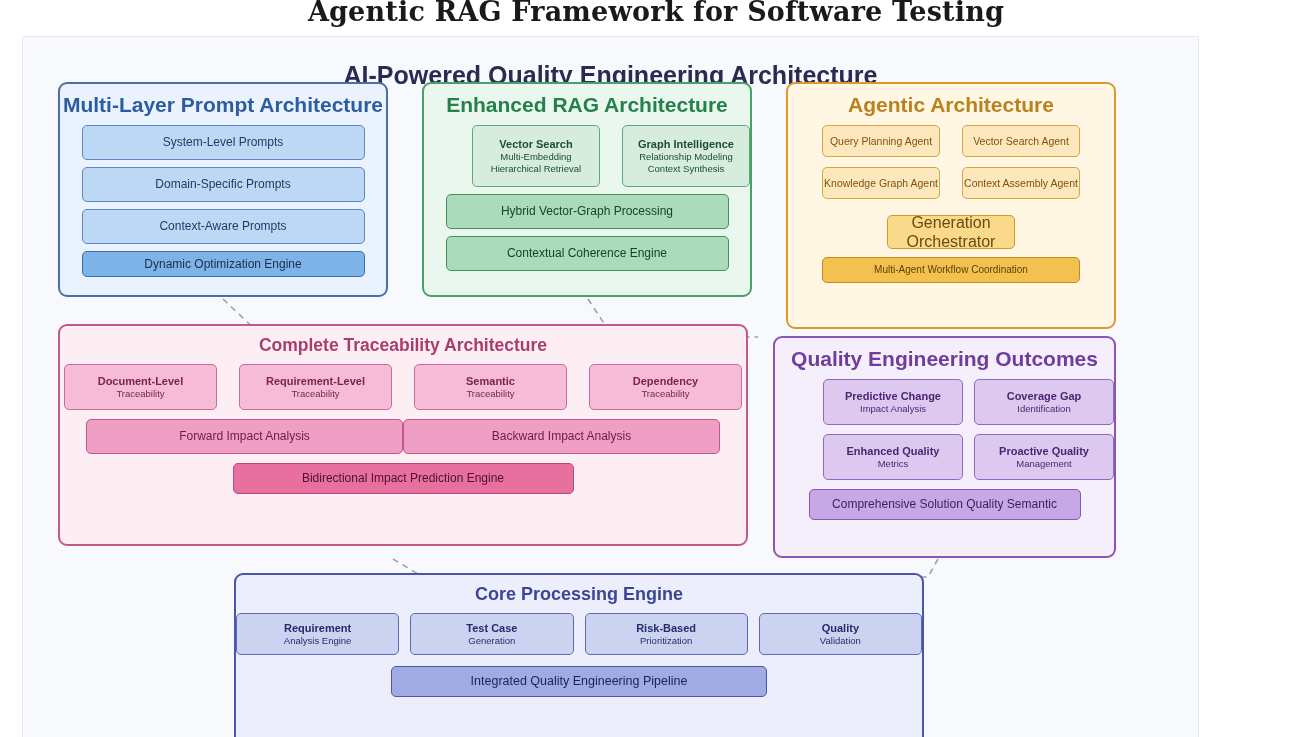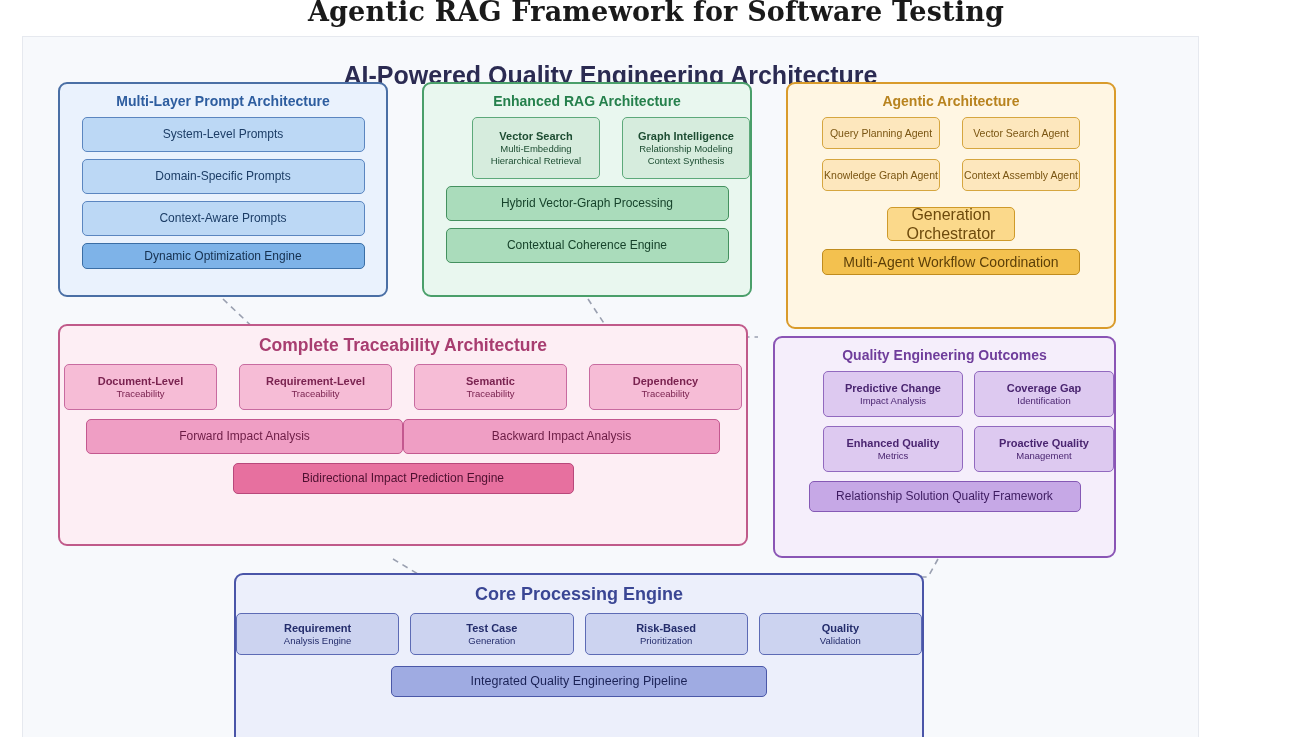--- a/index.html
+++ b/index.html
@@ -49,21 +49,21 @@
     color: #2b2b52;
   }
 
   .panel {
     position: absolute;
     border-radius: 9px;
     box-sizing: border-box;
   }
   .panel-title {
     text-align: center;
-    font-size: 14px;
+    font-size: 21px;
     font-weight: bold;
     margin-top: 9px;
     margin-bottom: 8px;
   }
   .box {
     box-sizing: border-box;
     border-radius: 5px;
     text-align: center;
     display: flex;
     flex-direction: column;
@@ -160,21 +160,21 @@
     border: 1.5px solid #cf9a2a;
     color: #6d4a0d;
     font-size: 16px;
   }
   .agent-coord {
     width: 258px; height: 26px;
     margin: 0 auto;
     background: #f3c14f;
     border: 1.5px solid #c08c1e;
     color: #5c3f08;
-    font-size: 14px;
+    font-size: 10px;
   }
 
   
   #panel-trace {
     left: 58px; top: 324px; width: 690px; height: 222px;
     background: #fdeef4;
     border: 2px solid #c05a8a;
   }
   #panel-trace .panel-title { color: #a83d70; font-size: 17.5px; }
   .trace-row {
@@ -404,21 +404,21 @@
       <div class="box out-box">
         <span class="b-title">Enhanced Quality</span>
         <span class="b-sub">Metrics</span>
       </div>
       <div class="box out-box">
         <span class="b-title">Proactive Quality</span>
         <span class="b-sub">Management</span>
       </div>
     </div>
     <div class="box out-wide">
-      <span>Relationship Solution Quality Framework</span>
+      <span>Comprehensive Solution Quality Semantic</span>
     </div>
   </div>
 
   <div class="panel" id="panel-core">
     <div class="panel-title">Core Processing Engine</div>
     <div class="core-row">
       <div class="box core-box">
         <span class="b-title">Requirement</span>
         <span class="b-sub">Analysis Engine</span>
       </div>

